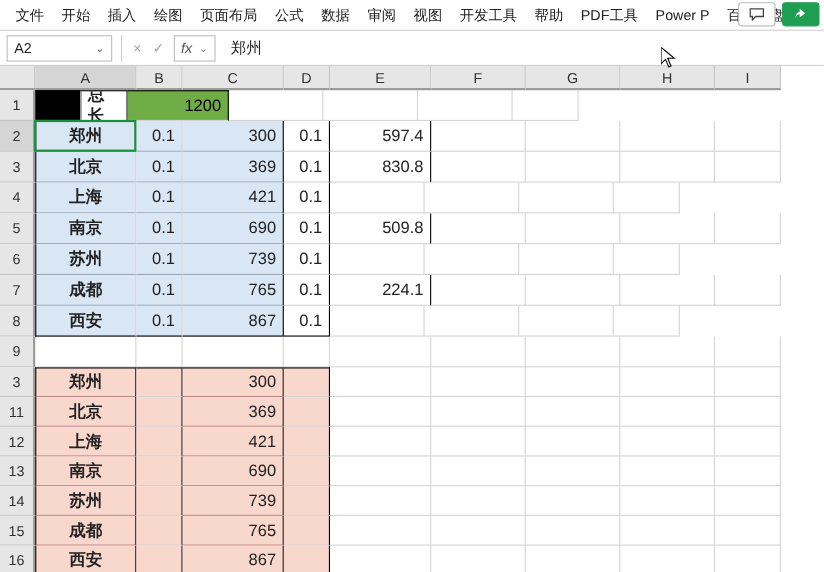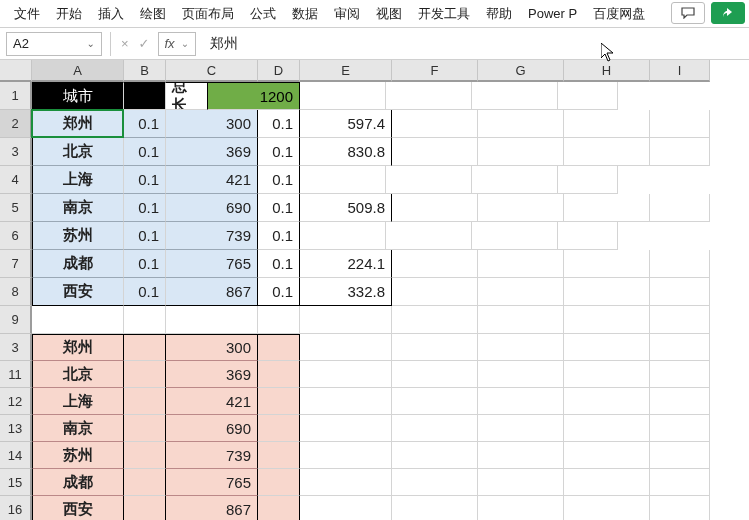--- a/index.html
+++ b/index.html
@@ -60,20 +60,21 @@
   <div class="ribbon-tab">开始</div>
   <div class="ribbon-tab">插入</div>
   <div class="ribbon-tab">绘图</div>
   <div class="ribbon-tab">页面布局</div>
   <div class="ribbon-tab">公式</div>
   <div class="ribbon-tab">数据</div>
   <div class="ribbon-tab">审阅</div>
   <div class="ribbon-tab">视图</div>
   <div class="ribbon-tab">开发工具</div>
   <div class="ribbon-tab">帮助</div>
+  <div class="ribbon-tab">PDF工具</div>
   <div class="ribbon-tab">Power P</div>
   <div class="ribbon-tab">百度网盘</div>
   <div class="ribbon-right">
     <div class="ribbon-btn">
       <svg width="14" height="12" viewBox="0 0 14 12">
           <path d="M1 1h12v7H6l-3 3V8H1z" fill="none" stroke="#444" stroke-width="1.2"></path>
         </svg>
     </div>
     <div class="ribbon-btn green">
       <svg width="14" height="14" viewBox="0 0 14 14">
@@ -126,21 +127,20 @@
       <div class="rowhead" style="height: 27px;">3</div>
       <div class="rowhead" style="height: 27px;">11</div>
       <div class="rowhead" style="height: 27px;">12</div>
       <div class="rowhead" style="height: 27px;">13</div>
       <div class="rowhead" style="height: 27px;">14</div>
       <div class="rowhead" style="height: 27px;">15</div>
       <div class="rowhead" style="height: 27px;">16</div>
     </div>
   <div class="cells">
       <div class="row" style="height: 28px;">
-        <div class="cell hdr-black bt bl ac" style="width: 92px; height: 100%;">城市</div>
         <div class="cell hdr-black bt " style="width: 42px; height: 100%;"></div>
         <div class="cell bt br ac" style="width: 42px; height: 100%;">总长</div>
         <div class="cell hdr-green bt br ar" style="width: 92px; height: 100%;">1200</div>
         <div class="cell  " style="width: 86px; height: 100%;"></div>
         <div class="cell  " style="width: 86px; height: 100%;"></div>
         <div class="cell  " style="width: 86px; height: 100%;"></div>
         <div class="cell  " style="width: 60px; height: 100%;"></div>
       </div>
       <div class="row" style="height: 28px;">
         <div class="cell blue-cell bl bhi ac" style="width: 92px; height: 100%;">郑州</div>
@@ -204,21 +204,20 @@
         <div class="cell  " style="width: 86px; height: 100%;"></div>
         <div class="cell  " style="width: 86px; height: 100%;"></div>
         <div class="cell  " style="width: 86px; height: 100%;"></div>
         <div class="cell  " style="width: 60px; height: 100%;"></div>
       </div>
       <div class="row" style="height: 28px;">
         <div class="cell blue-cell bl bb ac" style="width: 92px; height: 100%;">西安</div>
         <div class="cell blue-cell bb ar" style="width: 42px; height: 100%;">0.1</div>
         <div class="cell blue-cell br bb ar" style="width: 92px; height: 100%;">867</div>
         <div class="cell bb br ar" style="width: 42px; height: 100%;">0.1</div>
-        <div class="cell bb br ar" style="width: 92px; height: 100%;">332.8</div>
         <div class="cell  " style="width: 86px; height: 100%;"></div>
         <div class="cell  " style="width: 86px; height: 100%;"></div>
         <div class="cell  " style="width: 86px; height: 100%;"></div>
         <div class="cell  " style="width: 60px; height: 100%;"></div>
       </div>
       <div class="row" style="height: 28px;">
         <div class="cell  " style="width: 92px; height: 100%;"></div>
         <div class="cell  " style="width: 42px; height: 100%;"></div>
         <div class="cell  " style="width: 92px; height: 100%;"></div>
         <div class="cell  " style="width: 42px; height: 100%;"></div>

